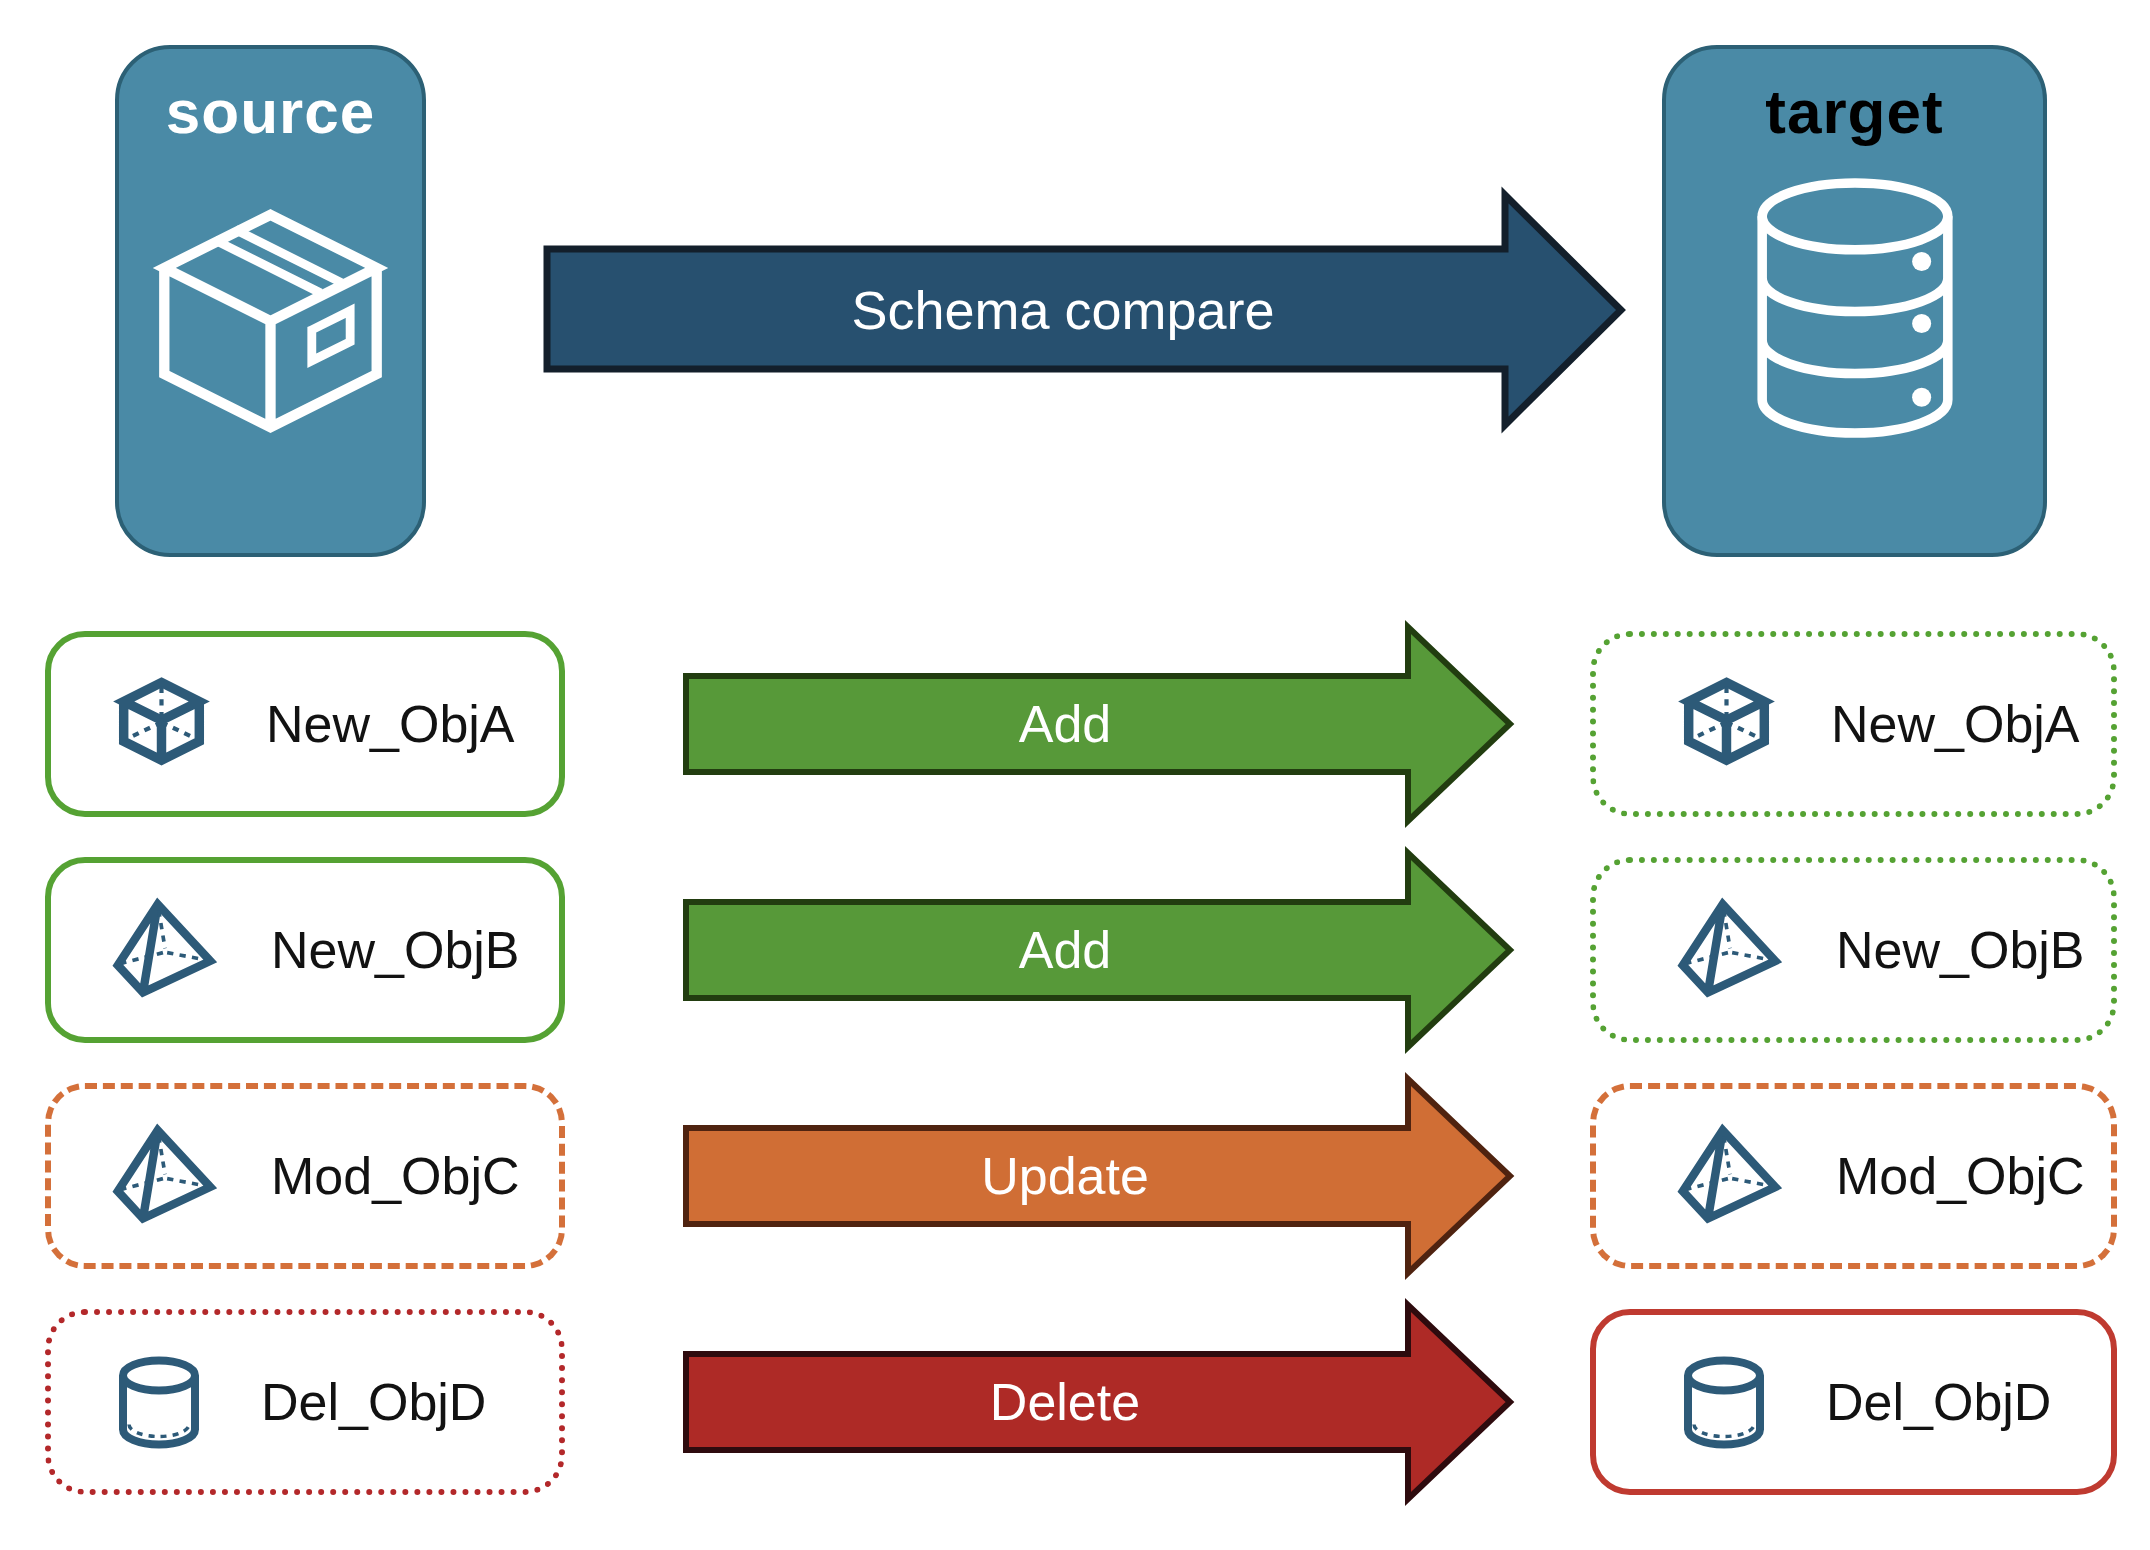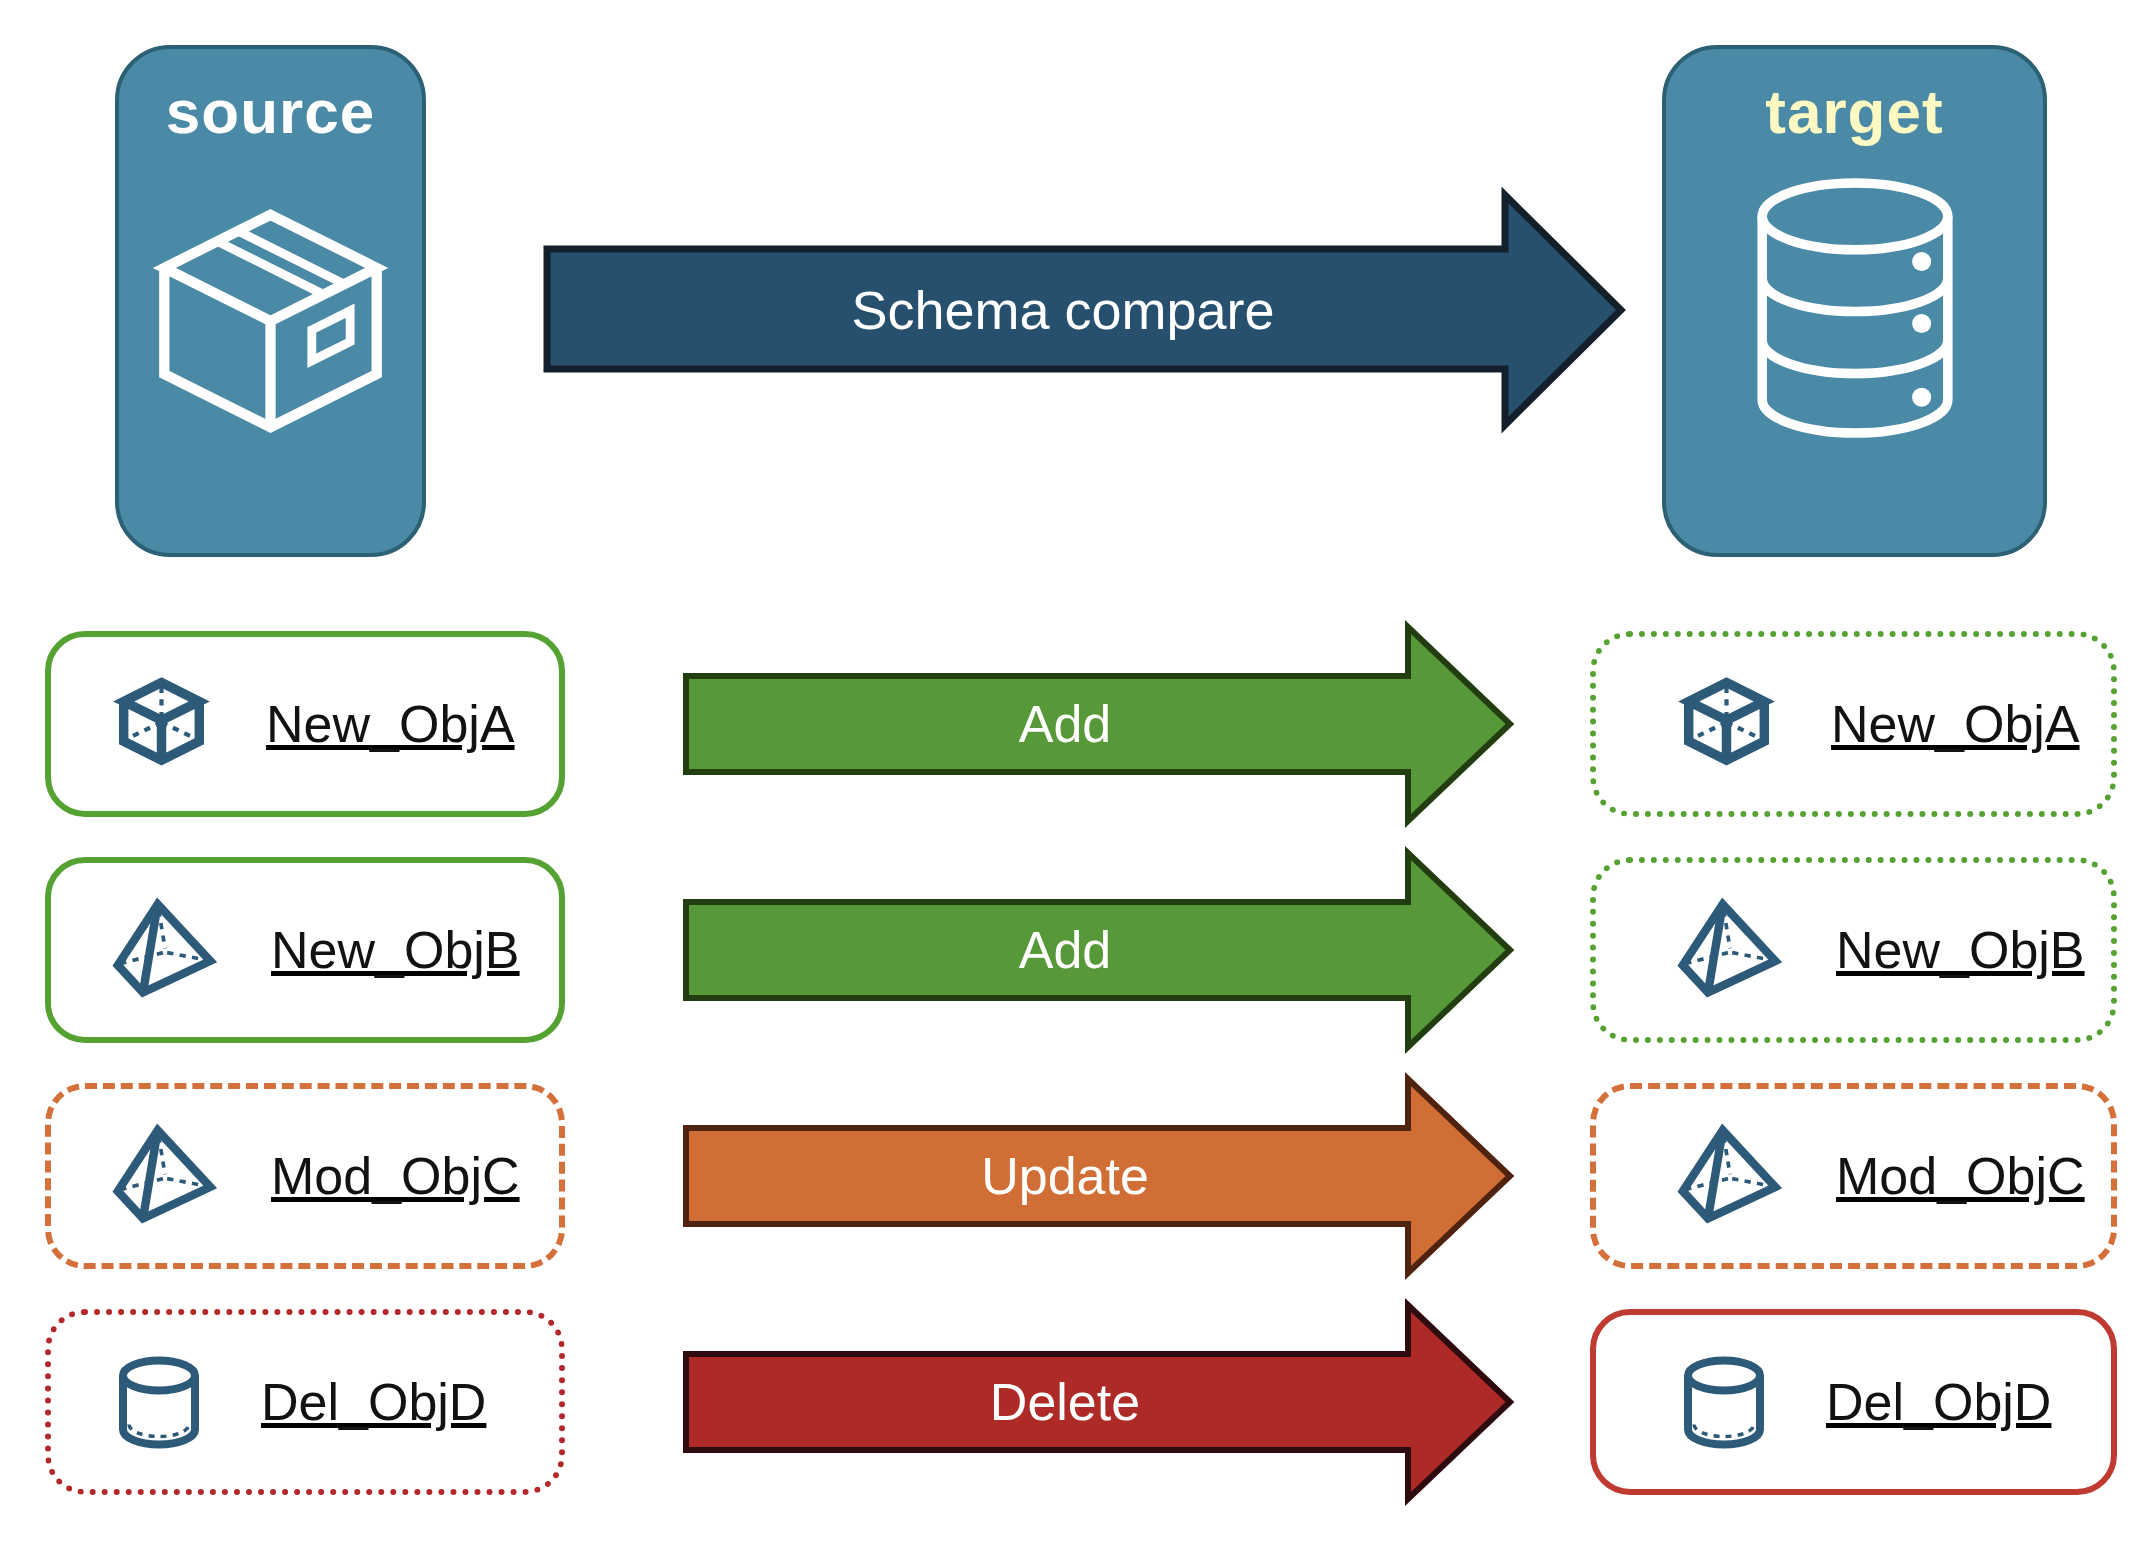--- a/index.html
+++ b/index.html
@@ -27,21 +27,20 @@
   
   .obj-box{
     position:absolute;
     width:520px;height:186px;
     border-width:6px;border-style:solid;border-color:#999;
     border-radius:40px;
     box-sizing:border-box;
     background:#ffffff;
     display:flex;align-items:center;
     padding-left:58px;
-    text-decoration:underline;
   }
   .obj-box.right{width:527px;padding-left:78px;}
   .obj-label{
     margin-left:52px;
     font-size:52px;line-height:1;
   }
   .arrow-svg{position:absolute;display:block;}
   .arrow-text{
     font-family:"Liberation Sans","DejaVu Sans",sans-serif;
     font-size:52px;
@@ -58,21 +57,21 @@
   <div class="node" style="left: 115px; top: 45px; width: 311px; height: 512px; background-color: rgb(74, 138, 166); border-color: rgb(44, 96, 117);">
     <div class="node-title" style="color: rgb(255, 255, 255);">source</div>
     <svg class="node-icon" width="295" height="300" viewBox="0 0 200 200" fill="none" stroke-width="7" style="stroke: rgb(255, 255, 255);">
       <path d="M100 28 L172 64 L100 100 L28 64 Z M28 64 L28 136 L100 172 L172 136 L172 64 M100 100 L100 172"></path>
       <path stroke-width="6" d="M62 45 L134 81 M76 38 L148 74"></path>
       <path stroke-width="6" d="M128 106 L154 93 L154 114 L128 127 Z"></path>
     </svg>
   </div>
 
   <div class="node" style="left: 1662px; top: 45px; width: 385px; height: 512px; background-color: rgb(74, 138, 166); border-color: rgb(44, 96, 117);">
-    <div class="node-title" style="color: #fef9c3;">target</div>
+    <div class="node-title" style="color: #000000;">target</div>
     <svg class="node-icon" width="238" height="274" viewBox="0 0 200 230" fill="none" stroke-width="8" style="stroke: rgb(255, 255, 255);">
       <ellipse cx="100" cy="38" rx="78" ry="28"></ellipse>
       <path d="M22 38 L22 192 M178 38 L178 192 M22 192 A78 28 0 0 0 178 192 M22 90 A78 28 0 0 0 178 90 M22 142 A78 28 0 0 0 178 142"></path>
       <g stroke="none" style="fill: rgb(255, 255, 255);">
         <circle cx="156" cy="76" r="8"></circle>
         <circle cx="156" cy="128" r="8"></circle>
         <circle cx="156" cy="190" r="8"></circle>
       </g>
     </svg>
   </div>

